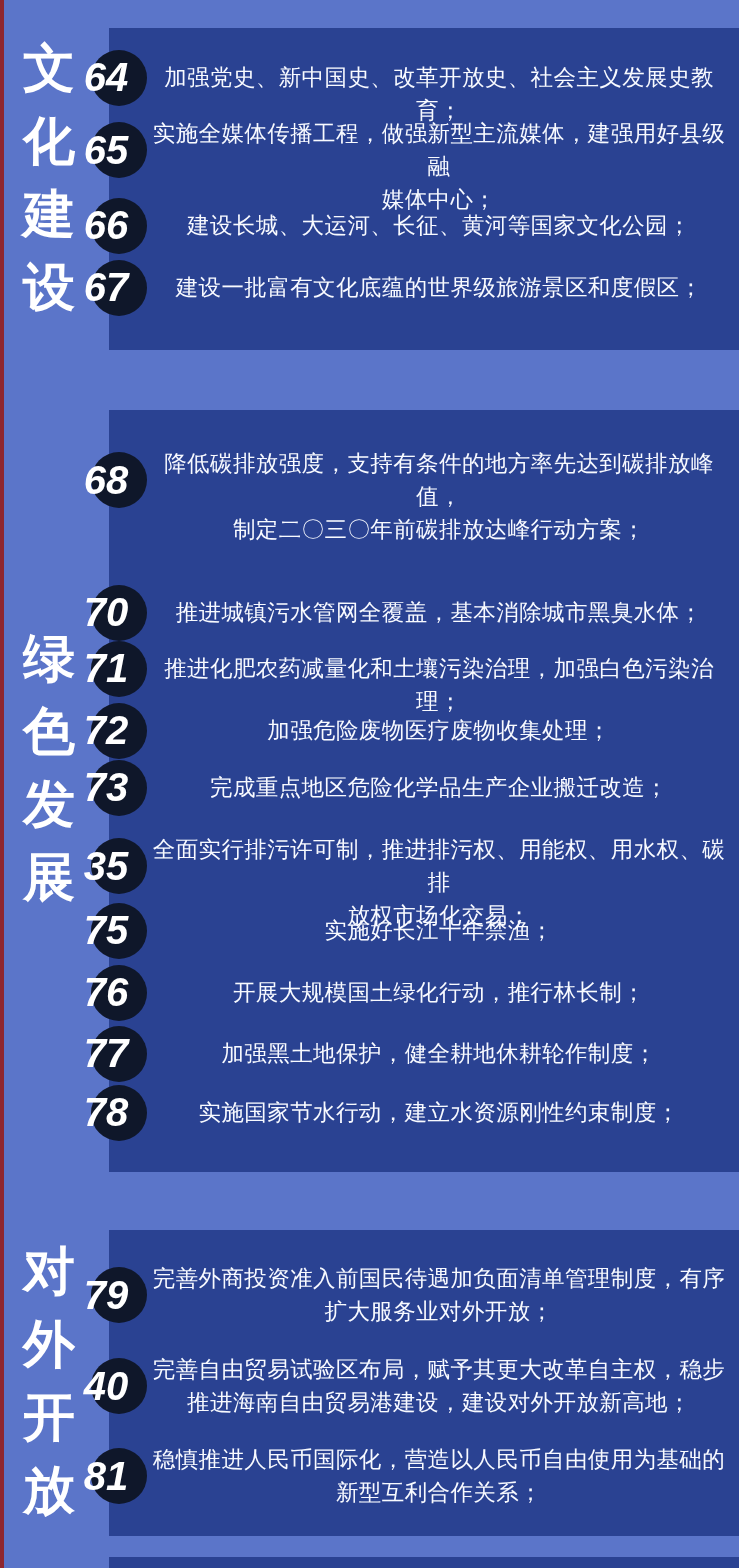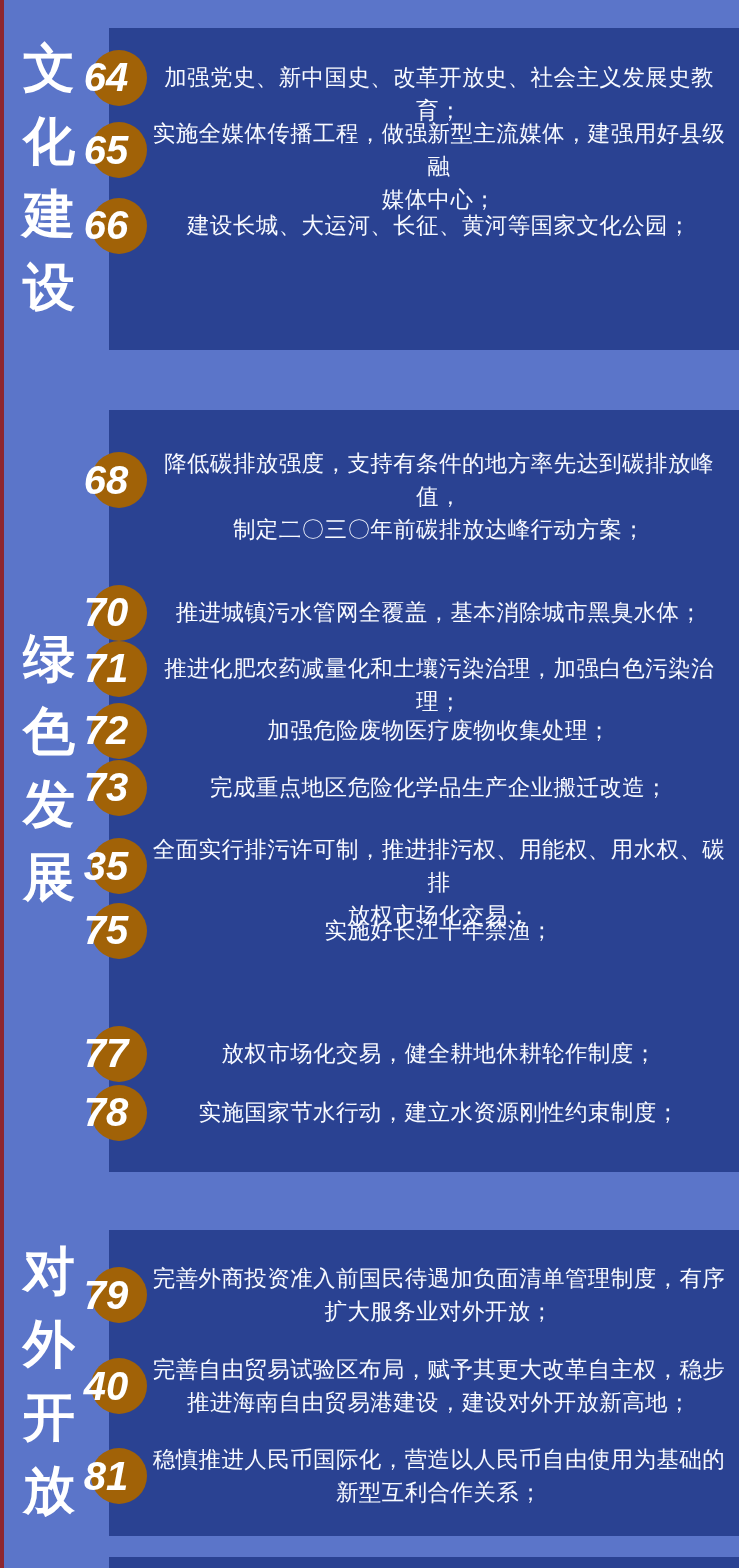--- a/index.html
+++ b/index.html
@@ -44,21 +44,21 @@
     margin:0;
     font-size:22.5px;line-height:33px;letter-spacing:0.4px;
     white-space:pre-line;
     font-family:"Liberation Serif",serif;
     text-align:center;
   }
   .num-circle{
     position:absolute;left:-51px;top:50%;
     transform:translateY(-50%);
     width:56px;height:56px;border-radius:50%;
-    background:#a16207;
+    background:#0f172a;
   }
   .num{
     position:absolute;left:-13px;top:0;
     width:56px;height:56px;
     display:flex;align-items:center;justify-content:center;
     font-style:italic;font-weight:bold;font-size:40px;
     color:#FFFFFF;
     font-family:"Liberation Sans",sans-serif;
   }
 </style>
@@ -105,20 +105,26 @@
       </span>
     <p class="txt">实施全媒体传播工程，做强新型主流媒体，建强用好县级融
 媒体中心；</p>
   </div>
   <div class="item lines-1" style="top:209px">
     <span class="num-circle">
         <i class="num">66</i>
       </span>
     <p class="txt">建设长城、大运河、长征、黄河等国家文化公园；</p>
   </div>
+  <div class="item lines-1" style="top:271px">
+    <span class="num-circle">
+        <i class="num">67</i>
+      </span>
+    <p class="txt">建设一批富有文化底蕴的世界级旅游景区和度假区；</p>
+  </div>
 
   <div class="item lines-2" style="top:447px">
     <span class="num-circle">
         <i class="num">68</i>
       </span>
     <p class="txt">降低碳排放强度，支持有条件的地方率先达到碳排放峰值，
 制定二〇三〇年前碳排放达峰行动方案；</p>
   </div>
   <div class="item lines-1" style="top:596px">
     <span class="num-circle">
@@ -150,25 +156,31 @@
       </span>
     <p class="txt">全面实行排污许可制，推进排污权、用能权、用水权、碳排
 放权市场化交易；</p>
   </div>
   <div class="item lines-1" style="top:914px">
     <span class="num-circle">
         <i class="num">75</i>
       </span>
     <p class="txt">实施好长江十年禁渔；</p>
   </div>
+  <div class="item lines-1" style="top:976px">
+    <span class="num-circle">
+        <i class="num">76</i>
+      </span>
+    <p class="txt">开展大规模国土绿化行动，推行林长制；</p>
+  </div>
   <div class="item lines-1" style="top:1037px">
     <span class="num-circle">
         <i class="num">77</i>
       </span>
-    <p class="txt">放权市场化交易，健全耕地休耕轮作制度；</p>
+    <p class="txt">加强黑土地保护，健全耕地休耕轮作制度；</p>
   </div>
   <div class="item lines-1" style="top:1096px">
     <span class="num-circle">
         <i class="num">78</i>
       </span>
     <p class="txt">实施国家节水行动，建立水资源刚性约束制度；</p>
   </div>
 
   <div class="item lines-2" style="top:1262px">
     <span class="num-circle">

